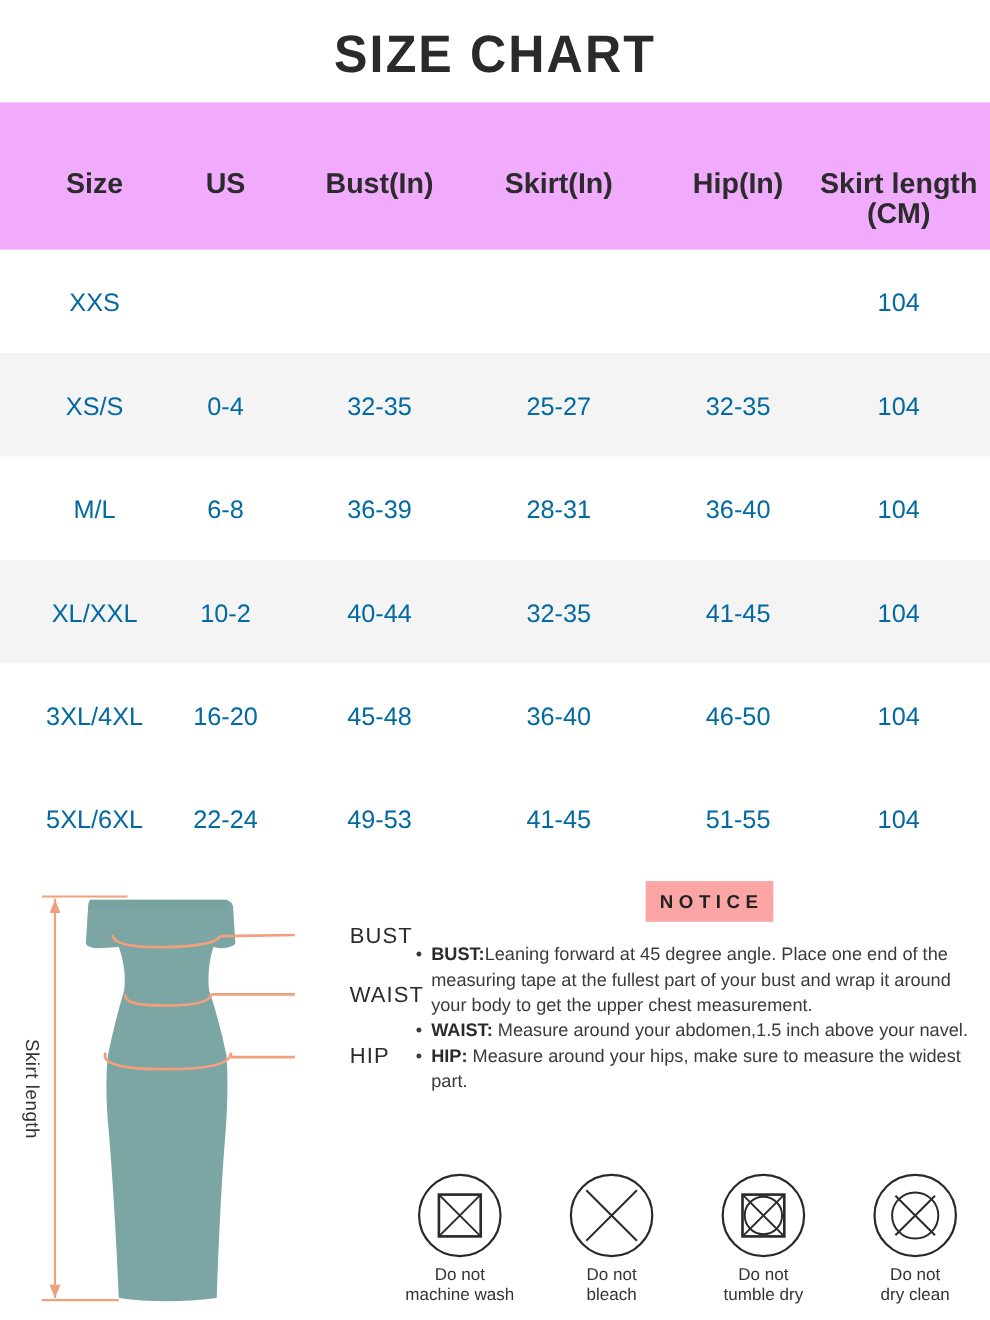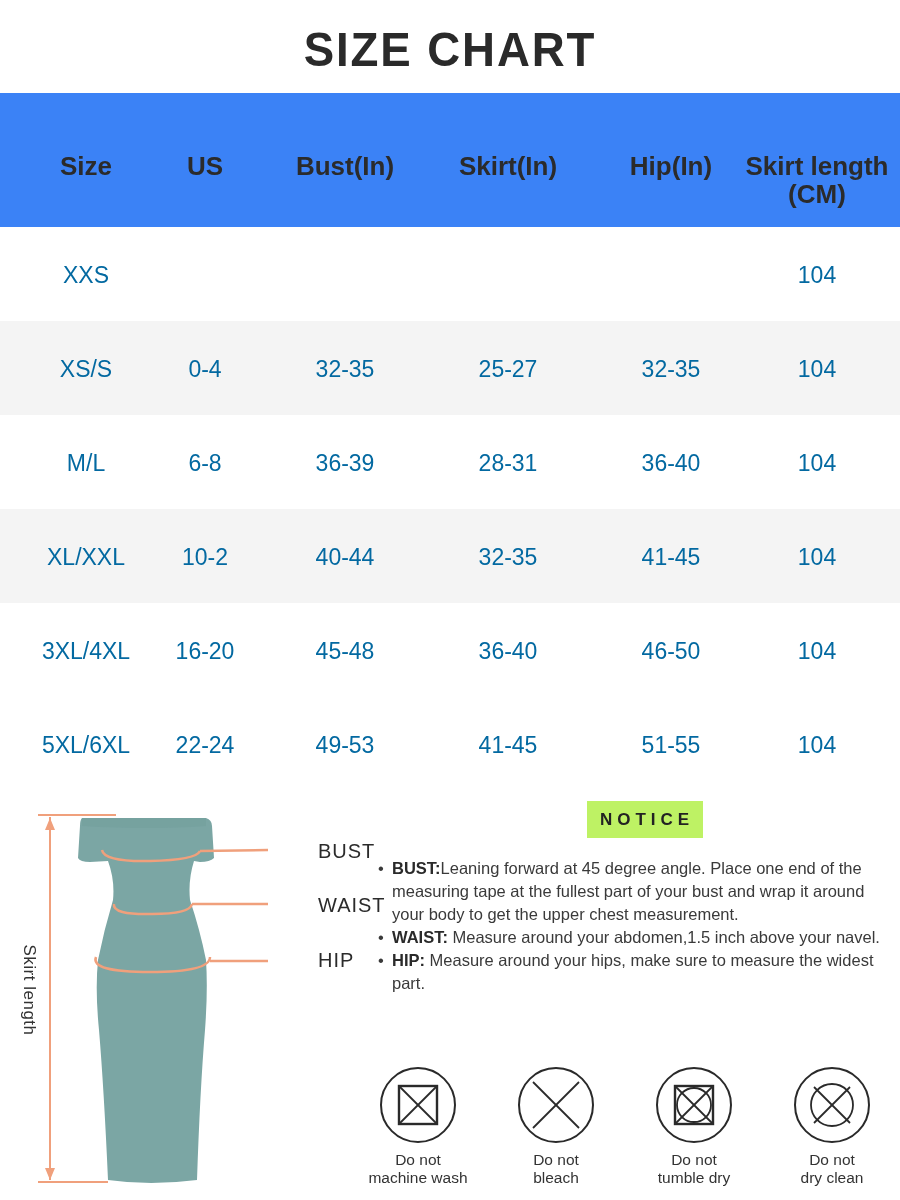--- a/index.html
+++ b/index.html
@@ -7,37 +7,37 @@
   body { position: relative; font-family: "Liberation Sans", sans-serif; color: #2b2b2b; }
 
   .title {
     position: absolute; top: 22px; left: 0; width: 900px; text-align: center;
     font-size: 48px; font-weight: bold; letter-spacing: 2px; color: #2a2a2a;
     transform: scaleX(0.95);
   }
 
   .table { position: absolute; top: 93px; left: 0; width: 900px; }
   .row { position: relative; width: 900px; display: flex; align-items: center; }
-  .row.header { height: 134px; background: #3b82f6; text-decoration: underline; }
+  .row.header { height: 134px; background: #f0abfc; text-decoration: underline; }
   .row.body { height: 94px; }
   .row.gray { background: #f4f4f4; }
   .cell { position: absolute; transform: translateX(-50%); text-align: center; white-space: nowrap; }
   .header .cell { font-size: 26px; font-weight: bold; color: #2b2b2b; line-height: 28px; top: 59px; }
   .body .cell { font-size: 23px; color: #0369a1; top: 37px; line-height: 22px; }
 
   .figure { position: absolute; left: 0; top: 795px; width: 370px; height: 405px; }
   .measure-label { position: absolute; font-size: 20px; color: #2b2b2b; letter-spacing: 1px; margin-left: 40px; }
   .skirt-label {
     position: absolute; left: 29px; top: 990px; font-size: 17px; color: #333;
     transform: translate(-50%, -50%) rotate(90deg); white-space: nowrap; letter-spacing: 0.5px;
   }
 
   .notice-box {
     position: absolute; left: 587px; top: 801px; width: 116px; height: 37px;
-    background: #bef264; font-size: 17px; font-weight: bold; letter-spacing: 5px;
+    background: #fca5a5; font-size: 17px; font-weight: bold; letter-spacing: 5px;
     text-align: center; line-height: 37px; color: #222; padding-left: 4px;
   }
   .notes { position: absolute; left: 378px; top: 857px; width: 510px; font-size: 16.5px; line-height: 23px; color: #3a3a3a; }
   .note { position: relative; padding-left: 14px; }
   .note .bullet { position: absolute; left: 0; top: 0; }
   .note b { color: #2a2a2a; }
 
   .care { position: absolute; top: 1066px; width: 140px; text-align: center; transform: translateX(-50%); }
   .care svg { display: block; margin: 0 auto; }
   .care-label { font-size: 15.5px; line-height: 18px; color: #333; margin-top: 7px; }

